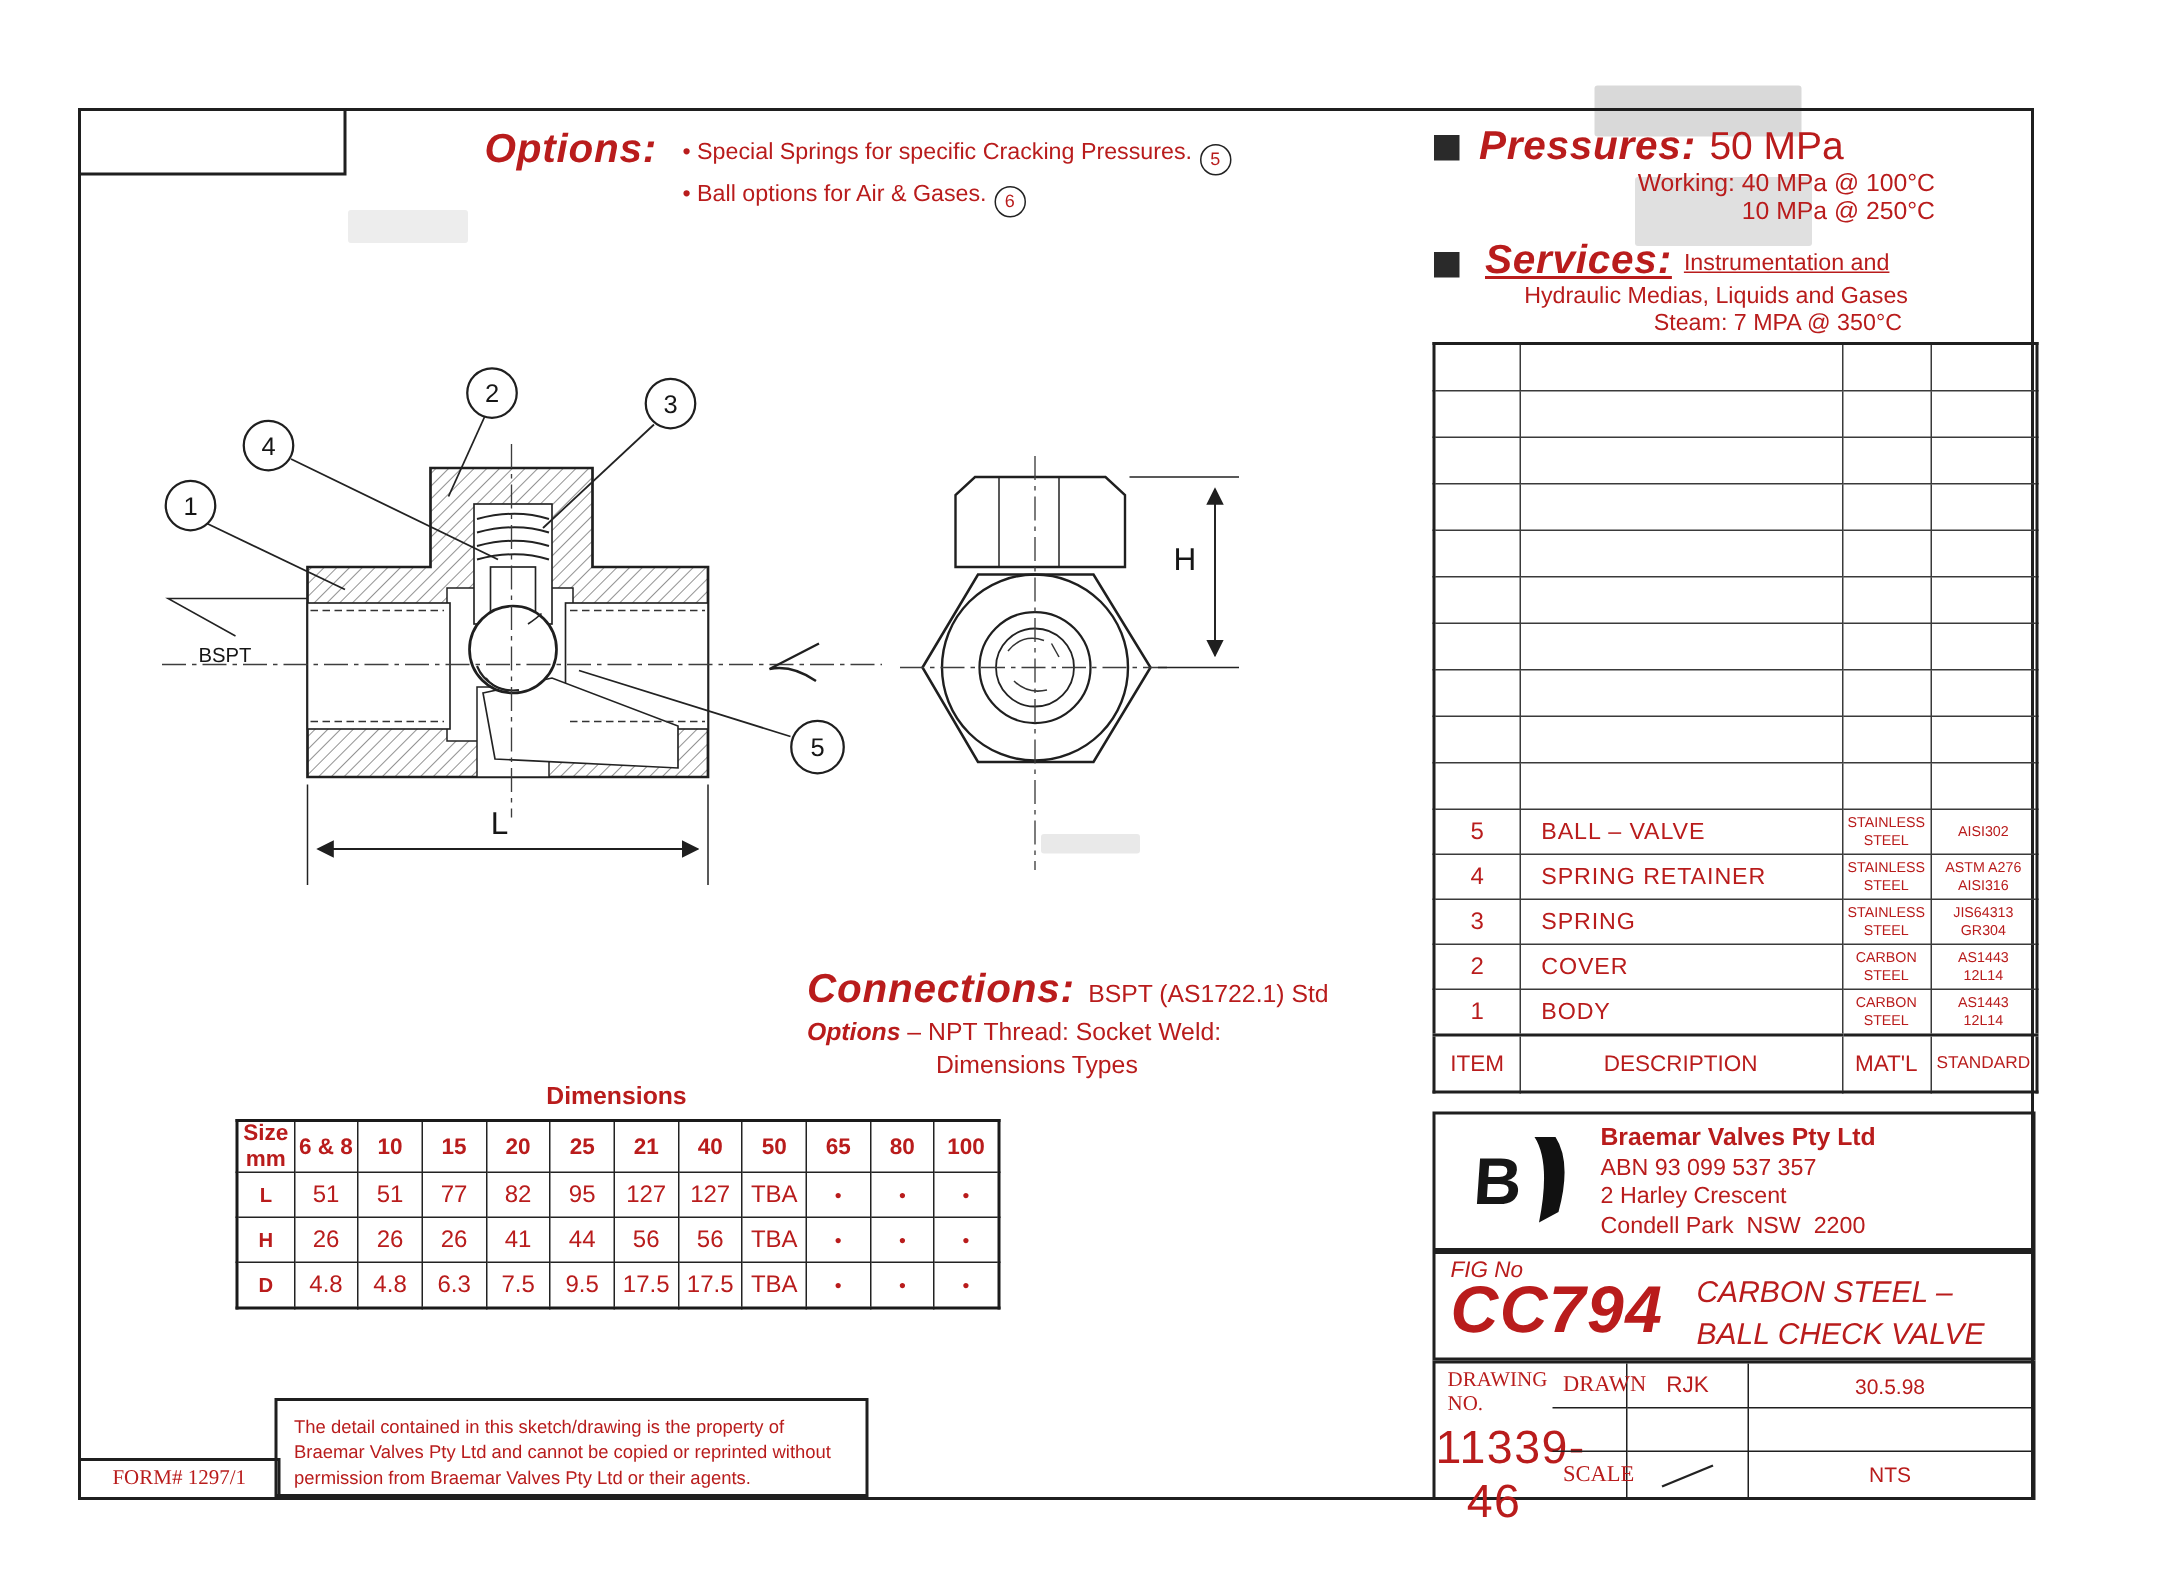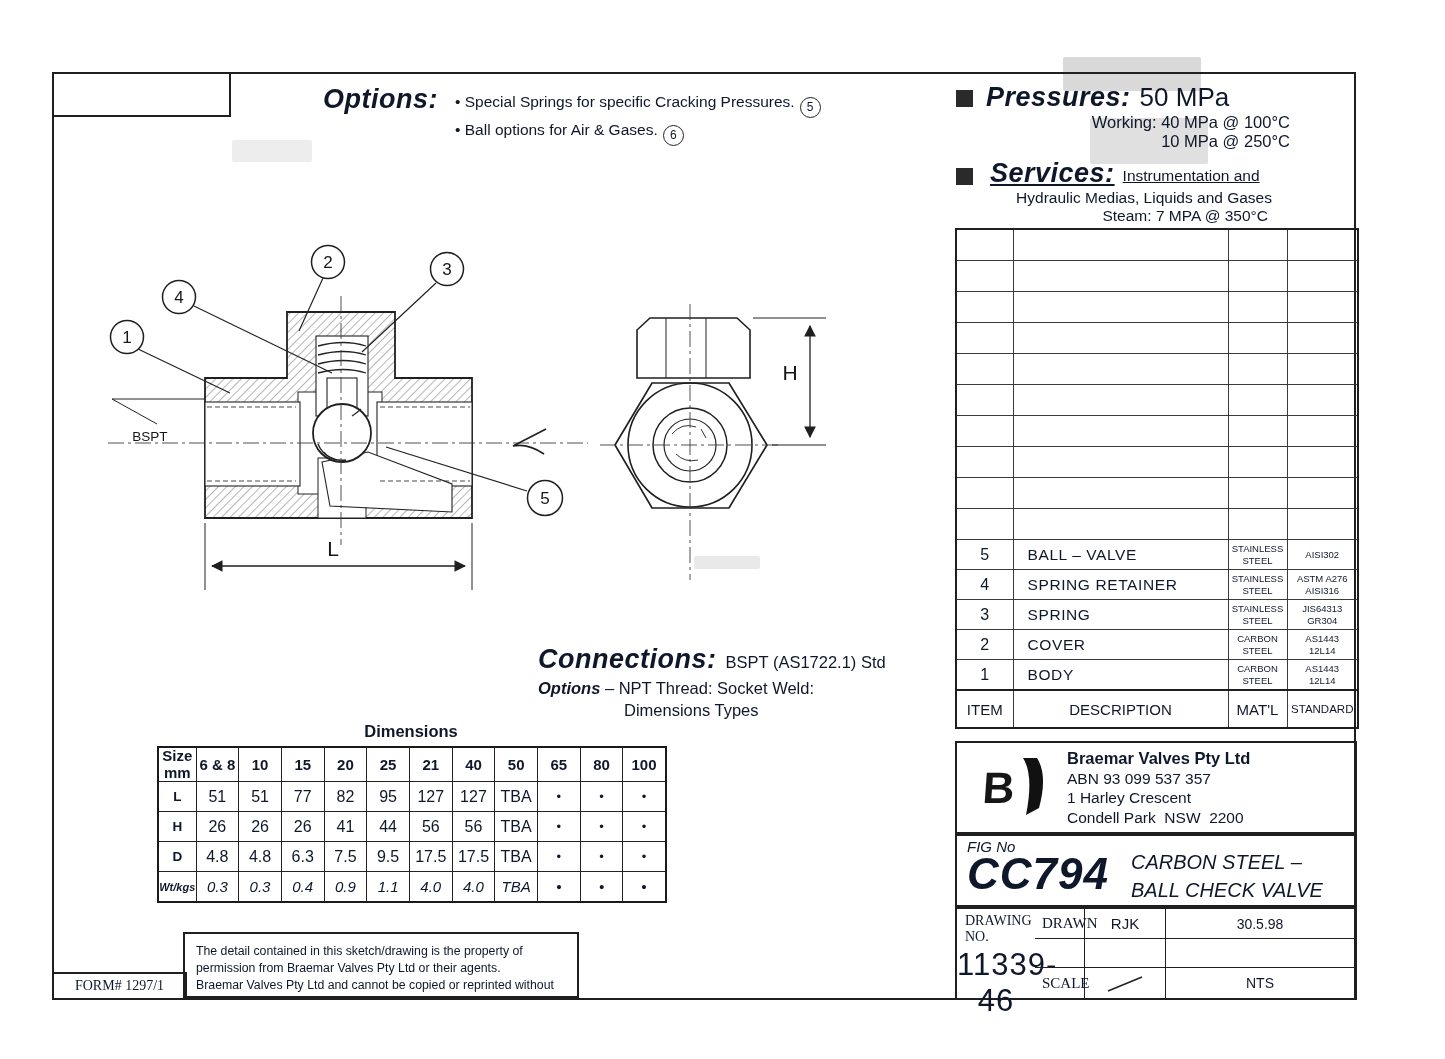--- a/index.html
+++ b/index.html
@@ -1,17 +1,17 @@
 <!DOCTYPE html>
 <html><head>
 <meta charset="utf-8">
 <style>
   html,body{margin:0;padding:0;background:#fff;}
   #canvas{position:relative;width:1445px;height:1059px;background:#fff;overflow:hidden;
-          font-family:"Liberation Sans",sans-serif;color:#0f172a;}
+          font-family:"Liberation Sans",sans-serif;color:#b91c1c;}
   .abs{position:absolute;}
   .border-box{border:2px solid #1f1f1f;}
   .blob{position:absolute;border-radius:2px;}
   
   .big-head{font-style:italic;font-weight:bold;font-size:27px;letter-spacing:.5px;}
   .sq{display:inline-block;width:17px;height:17px;background:#2a2a2a;}
   .small-txt{font-size:15.5px;}
   .r-align{text-align:right;font-size:16.5px;}
   .circ{display:inline-flex;align-items:center;justify-content:center;width:19px;height:19px;
         border:1.4px solid #222;border-radius:50%;font-size:12px;margin-left:5px;vertical-align:-4px;}
@@ -262,34 +262,20 @@
       <td>6.3</td>
       <td>7.5</td>
       <td>9.5</td>
       <td>17.5</td>
       <td>17.5</td>
       <td>TBA</td>
       <td class="dot">•</td>
       <td class="dot">•</td>
       <td class="dot">•</td>
     </tr>
-    <tr class="wt">
-      <td class="rowlab wt-lab">Wt/kgs</td>
-      <td>0.3</td>
-      <td>0.3</td>
-      <td>0.4</td>
-      <td>0.9</td>
-      <td>1.1</td>
-      <td>4.0</td>
-      <td>4.0</td>
-      <td>TBA</td>
-      <td class="dot">•</td>
-      <td class="dot">•</td>
-      <td class="dot">•</td>
-    </tr>
   </tbody>
     </table>
 
   <table id="partstbl" class="abs" style="left:955px;top:228px;">
     <colgroup>
         <col style="width:57px">
         <col style="width:215px">
         <col style="width:59px">
         <col style="width:71px">
       </colgroup>
@@ -394,21 +380,21 @@
     </table>
 
   <div id="companybox" class="abs border-box" style="left:955px;top:741px;width:398px;height:89px;">
     <svg width="64" height="66" viewBox="0 0 64 66" style="margin-left:26px;">
       <path d="M40,3 q11,17 3,57 l13,-7 q9,-33 -2,-50 z" fill="#111"></path>
       <text x="2" y="48" font-size="44" font-weight="bold" font-family="Liberation Serif, serif" fill="#111" transform="skewX(-4)">B</text>
     </svg>
     <div style="margin-left:20px;line-height:1.25;">
       <div style="font-weight:bold;font-size:16.5px;">Braemar Valves Pty Ltd</div>
       <div style="font-size:15.5px;">ABN 93 099 537 357</div>
-      <div style="font-size:15.5px;">1 Harley Crescent</div>
+      <div style="font-size:15.5px;">2 Harley Crescent</div>
       <div style="font-size:15.5px;">Condell Park &nbsp;NSW&nbsp; 2200</div>
     </div>
   </div>
 
   <div id="figbox" class="abs border-box" style="left:955px;top:834px;width:398px;height:69px;">
     <div style="margin-left:10px;">
       <div style="font-style:italic;font-size:15px;margin-top:2px;">FIG No</div>
       <div style="font-style:italic;font-weight:bold;font-size:44px;line-height:.85;letter-spacing:1px;">CC794</div>
     </div>
     <div style="margin-left:22px;margin-top:12px;font-style:italic;font-size:20px;line-height:1.4;">
@@ -432,20 +418,20 @@
     <div class="cell ctr" style="border-bottom:none;">
       <svg width="40" height="24" viewBox="0 0 40 24">
           <line x1="3" y1="20" x2="37" y2="6" stroke="#222" stroke-width="1.6"></line>
         </svg>
     </div>
     <div class="cell ctr" style="border-bottom:none;font-size:14px;">NTS</div>
   </div>
 
   <div class="abs border-box disc" style="left:183px;top:932px;width:396px;height:66px;box-sizing:border-box;">
     <div>The detail contained in this sketch/drawing is the property of</div>
+    <div>Braemar Valves Pty Ltd and cannot be copied or reprinted without</div>
     <div>permission from Braemar Valves Pty Ltd or their agents.</div>
-    <div>Braemar Valves Pty Ltd and cannot be copied or reprinted without</div>
   </div>
   <div class="abs border-box serif" style="left:52px;top:972px;width:131px;height:24px;display:flex;align-items:center;justify-content:center;font-size:14px;">
     <span>FORM# 1297/1</span>
   </div>
 
 </div>
 
 </body></html>

